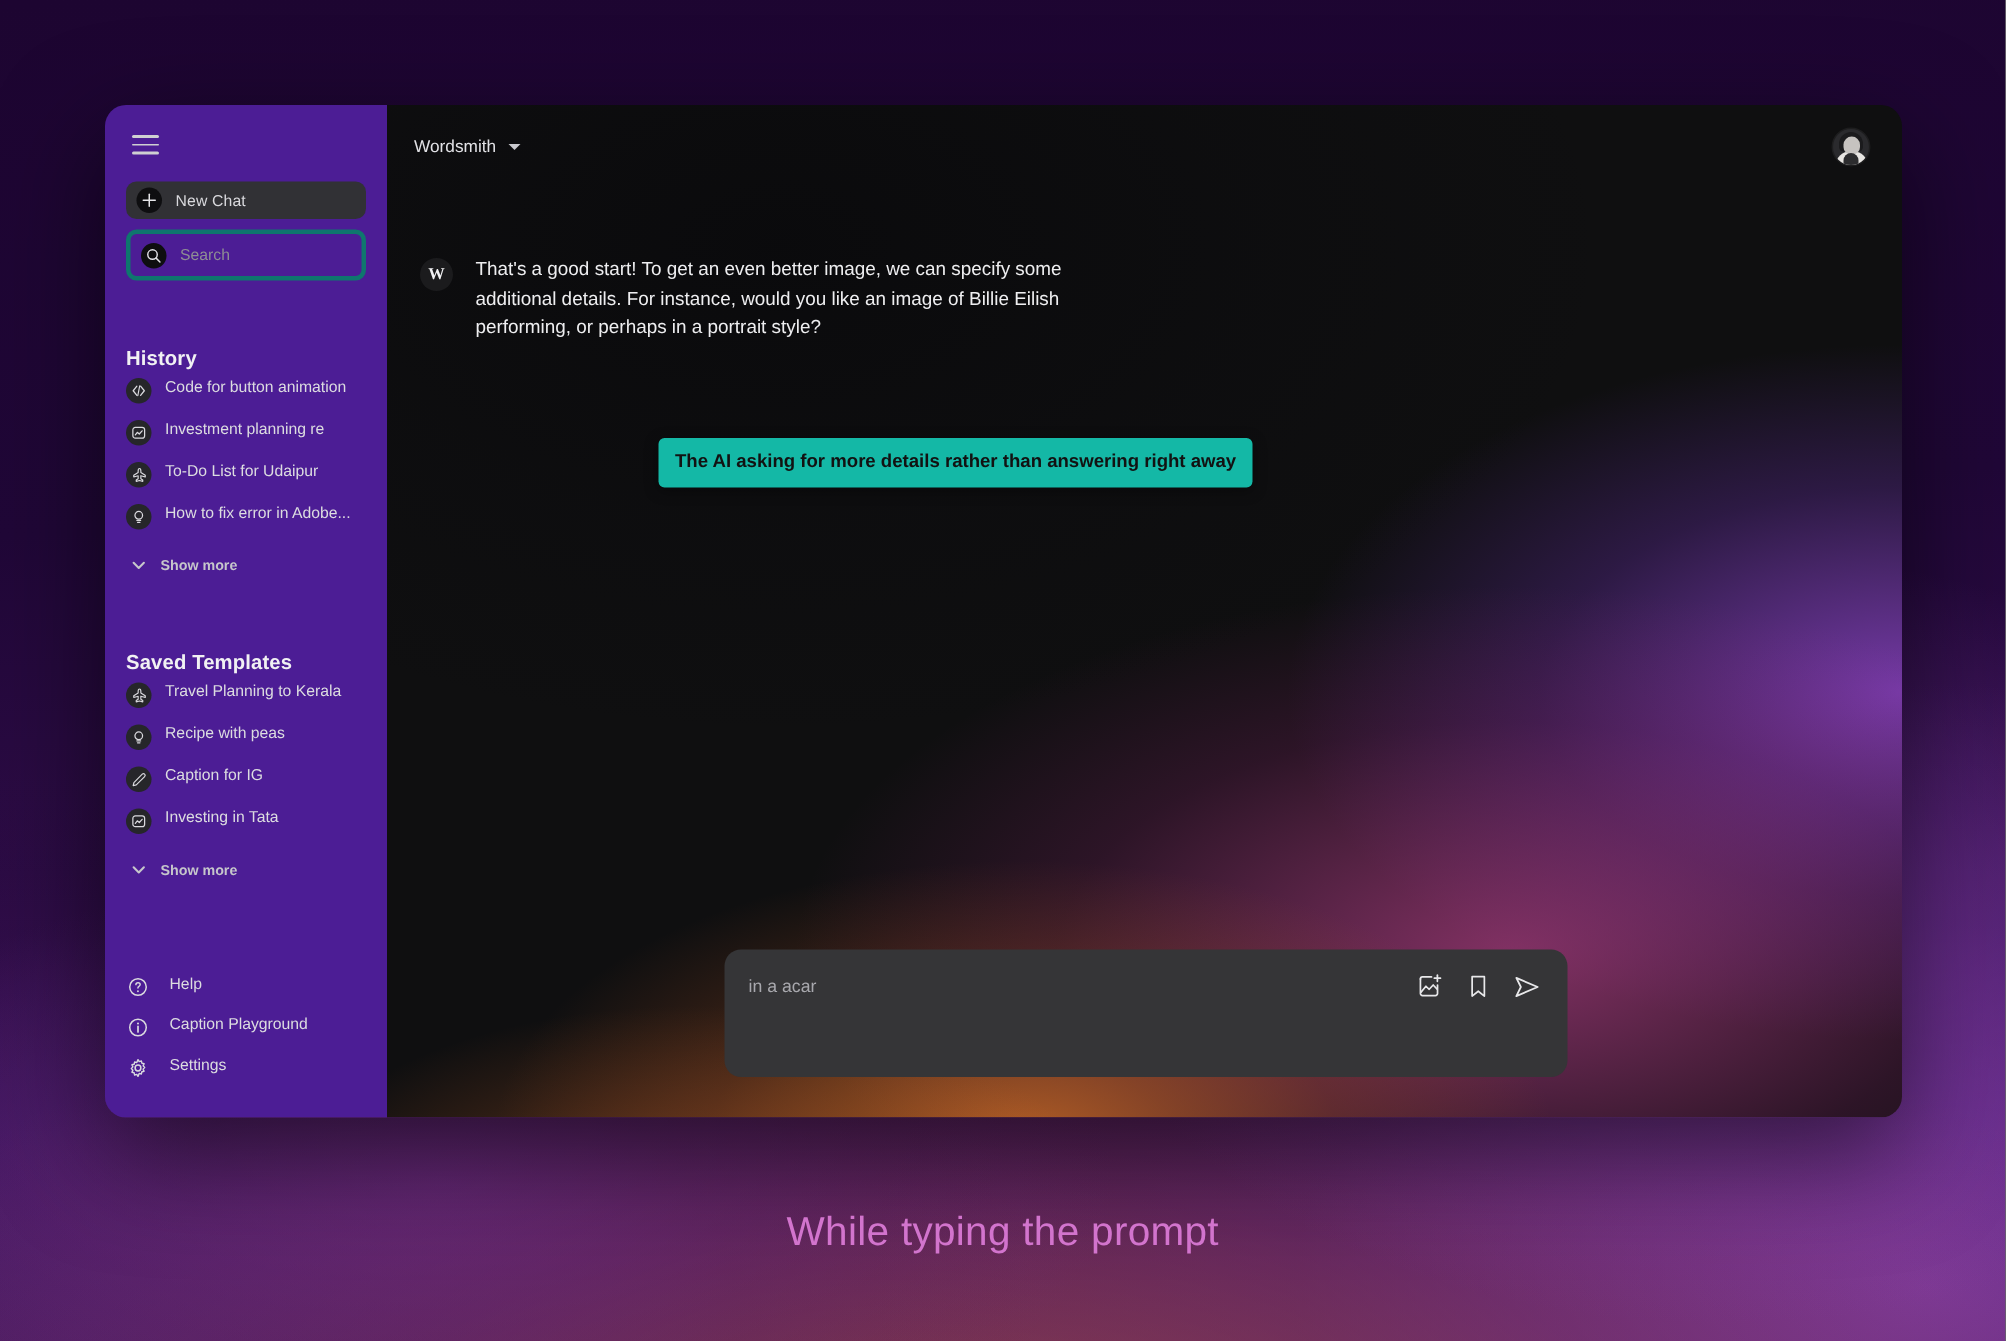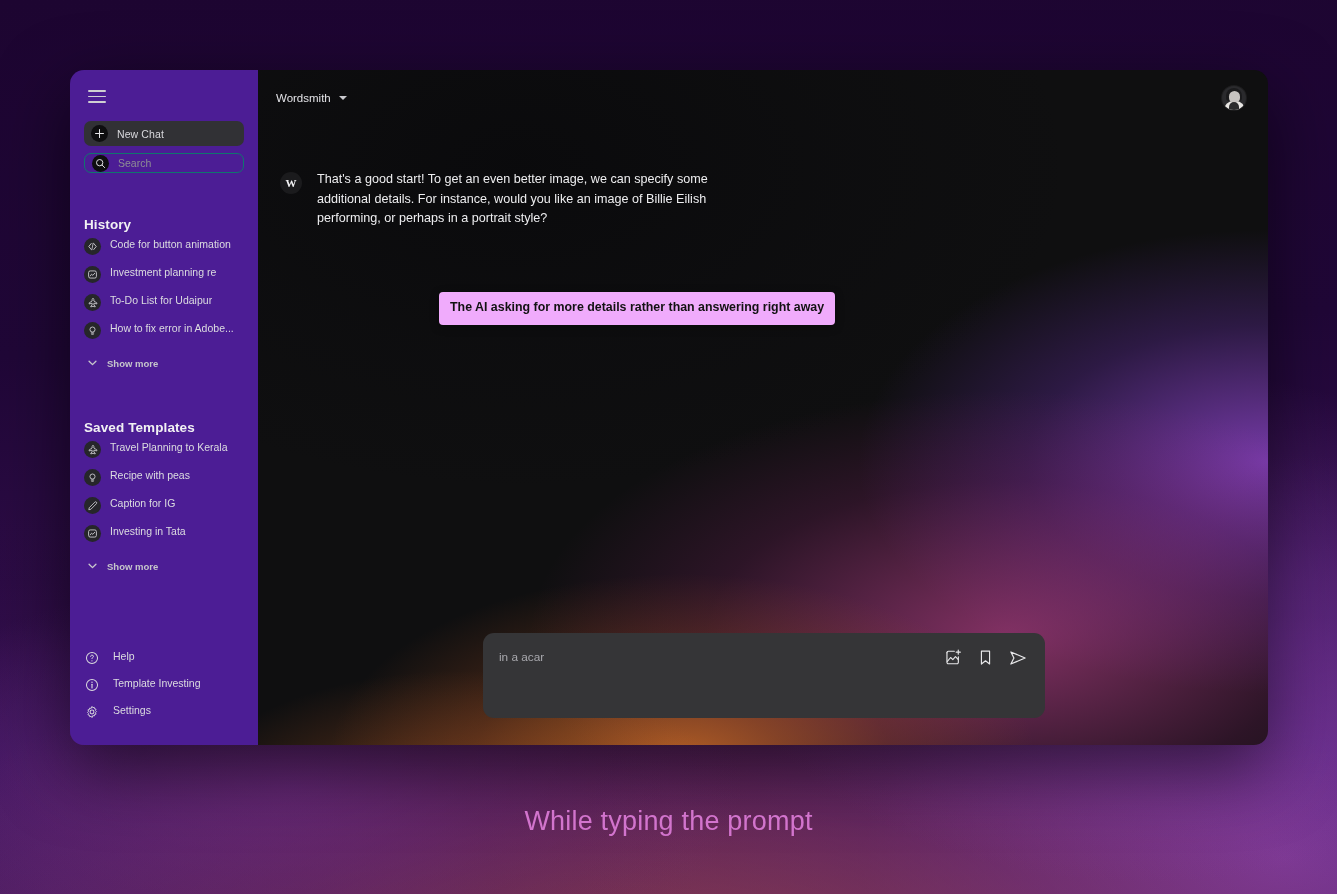--- a/index.html
+++ b/index.html
@@ -54,22 +54,22 @@
 
   .side-pad { padding:0 14px; }
 
   .new-chat {
     margin-top:18px; height:25px; border-radius:7px;
     background:#313135;
     display:flex; align-items:center; gap:9px; padding:0 7px;
     cursor:pointer;
   }
   .search-box {
-    margin-top:7px; height:20px; border-radius:7px;
-    border:1px solid #0f766e; background:transparent;
+    margin-top:7px; height:34px; border-radius:7px;
+    border:3px solid #0f766e; background:transparent;
     display:flex; align-items:center; gap:9px; padding:0 7px;
     cursor:text;
   }
   .circ-btn {
     width:17px; height:17px; border-radius:50%;
     background:#0e0e10; flex:0 0 17px;
     display:flex; align-items:center; justify-content:center;
   }
   .plus-glyph { position:relative; width:9px; height:9px; }
   .plus-glyph:before, .plus-glyph:after {
@@ -185,21 +185,21 @@
     width:22px; height:22px; flex:0 0 22px; border-radius:50%;
     background:#1b1b1d; display:flex; align-items:center; justify-content:center;
     font-family:"Liberation Serif", serif; font-size:11px; font-weight:700; color:#f2f2f4;
     margin-top:2px;
   }
   .ai-text {
     max-width:400px; font-size:12.6px; line-height:1.55; color:#eeeef0;
   }
   .annotation {
     position:absolute; left:181px; top:222px;
-    background:#f0abfc; color:#121212;
+    background:#14b8a6; color:#121212;
     border-radius:4px; padding:7px 11px 8px 11px;
     font-size:12.4px; font-weight:700; line-height:1.42;
     box-shadow:0 2px 9px rgba(0,0,0,0.35);
     white-space:nowrap;
   }
 
   
   .composer {
     position:absolute; left:225px; bottom:27px;
     width:562px; height:85px;
@@ -370,21 +370,21 @@
           <span class="bottom-label">Help</span>
         </div>
         <div class="bottom-item">
           <span class="bico">
             <svg width="14" height="14" viewBox="0 0 16 16" fill="none">
               <circle cx="8" cy="8" r="6.3" stroke="#dadade" stroke-width="1.15"></circle>
               <line x1="8" y1="7.2" x2="8" y2="11.4" stroke="#dadade" stroke-width="1.3" stroke-linecap="round"></line>
               <circle cx="8" cy="4.9" r="0.78" fill="#dadade"></circle>
             </svg>
           </span>
-          <span class="bottom-label">Template Investing</span>
+          <span class="bottom-label">Caption Playground</span>
         </div>
         <div class="bottom-item">
           <span class="bico">
             <svg width="14" height="14" viewBox="0 0 16 16" fill="none">
               <circle cx="8" cy="8" r="2.2" stroke="#dadade" stroke-width="1.15"></circle>
               <path d="M8 1.6l.9 1.5 1.7-.45.35 1.7 1.7.4-.75 1.6 1.2 1.25-1.2 1.25.75 1.6-1.7.4-.35 1.7-1.7-.45L8 14.4l-.9-1.5-1.7.45-.35-1.7-1.7-.4.75-1.6L2.9 8.4l1.2-1.25-.75-1.6 1.7-.4.35-1.7 1.7.45L8 1.6Z" stroke="#dadade" stroke-width="1.05" stroke-linejoin="round"></path>
             </svg>
           </span>
           <span class="bottom-label">Settings</span>
         </div>

